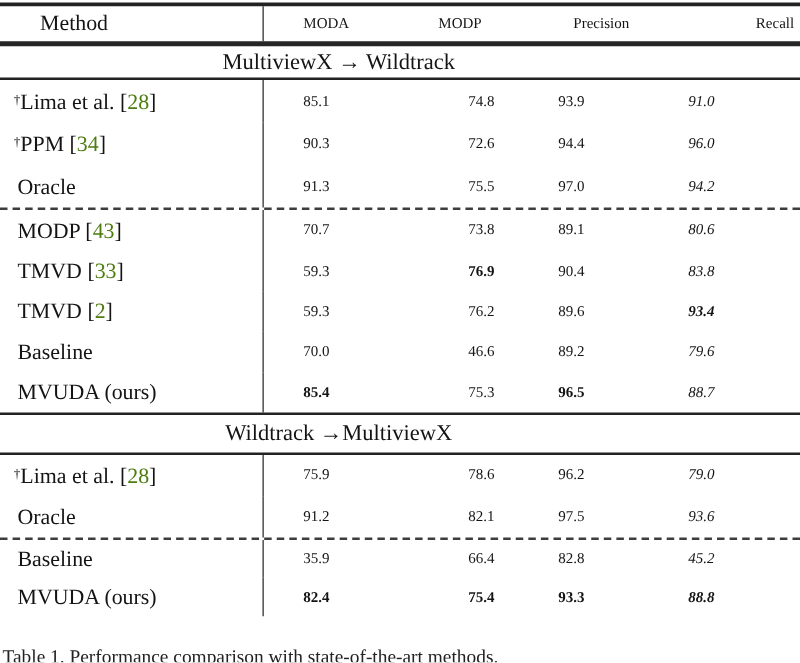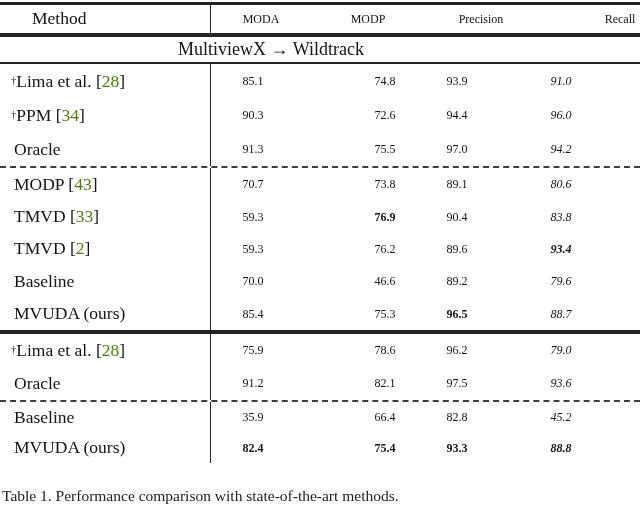--- a/index.html
+++ b/index.html
@@ -138,29 +138,30 @@
     </div>
     <div class="row">
       <div class="mcell"><span>Baseline</span></div>
       <span class="num n1">70.0</span>
       <span class="num n2">46.6</span>
       <span class="num n3">89.2</span>
       <span class="num n4">79.6</span>
     </div>
     <div class="row">
       <div class="mcell"><span>MVUDA (ours)</span></div>
-      <span class="num n1" style="font-weight: normal;">85.4</span>
+      <span class="num n1" style="font-weight: bold;">85.4</span>
       <span class="num n2">75.3</span>
       <span class="num n3" style="font-weight: bold;">96.5</span>
       <span class="num n4">88.7</span>
     </div>
   </div>
 
   <div class="rule thin"></div>
 
+  <div class="section-row sec2">Wildtrack →MultiviewX</div>
 
   <div class="rule thin"></div>
 
   <div class="g3">
     <div class="row">
       <div class="mcell"><sup class="dag">†</sup><span>Lima et al. </span><span>[</span><span class="cite-num">28</span><span>]</span></div>
       <span class="num n1">75.9</span>
       <span class="num n2">78.6</span>
       <span class="num n3">96.2</span>
       <span class="num n4">79.0</span>

